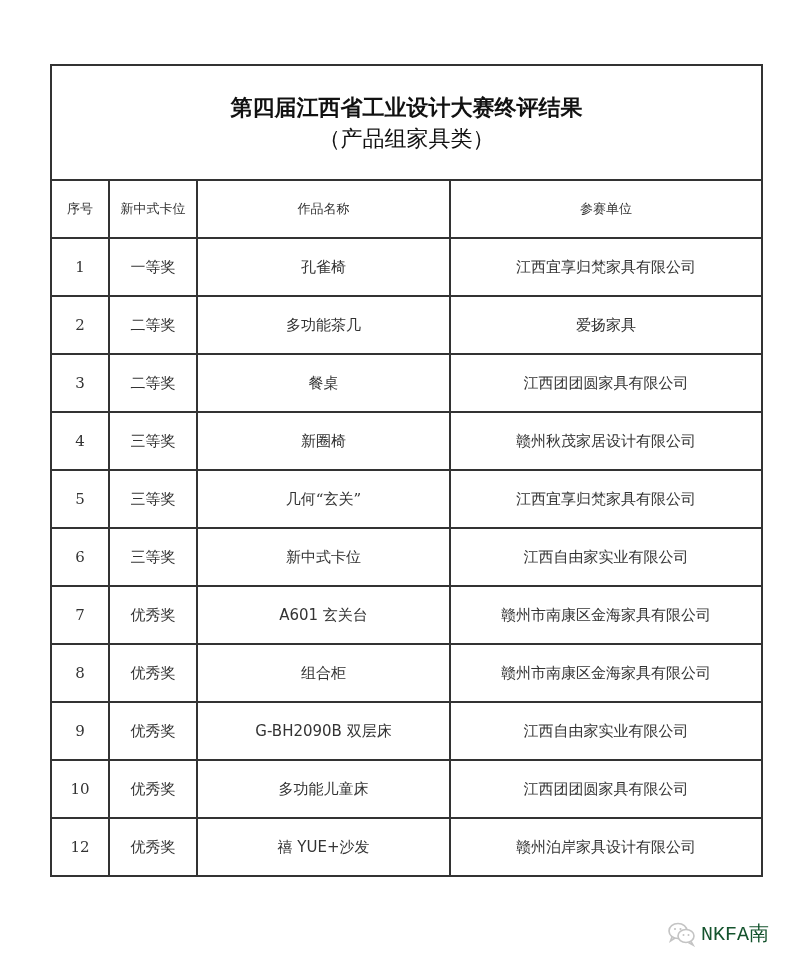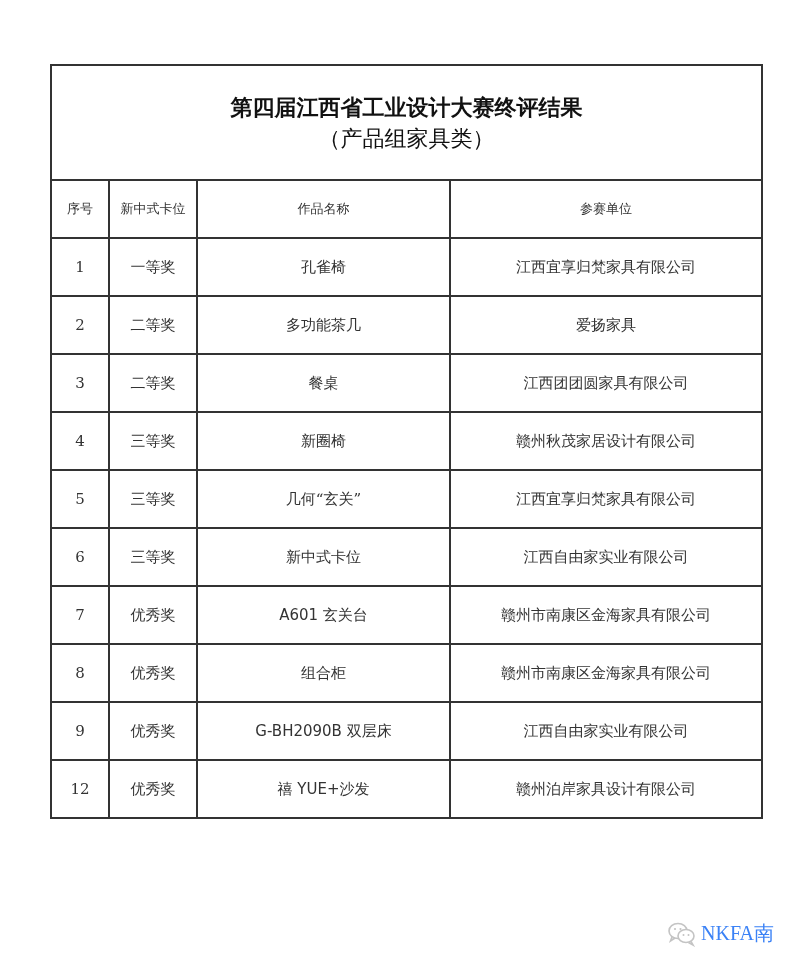--- a/index.html
+++ b/index.html
@@ -62,22 +62,22 @@
     .col-org { width: auto; }
     .work-latin {
       font-family: "DejaVu Sans", "Liberation Sans", sans-serif;
     }
     .watermark {
       position: absolute;
       left: 667px;
       top: 920px;
       display: flex;
       align-items: center;
-      color: #3b82f6;
-      font-family: Liberation Serif, serif;
+      color: #14532d;
+      font-family: Liberation Mono, monospace;
       font-size: 20px;
       white-space: nowrap;
     }
     .watermark svg {
       margin-right: 4px;
     }
   </style>
 </head>
 <body>
 
@@ -150,20 +150,26 @@
     <td>组合柜</td>
     <td>赣州市南康区金海家具有限公司</td>
   </tr>
   <tr class="data-row">
     <td>9</td>
     <td>优秀奖</td>
     <td class="work-latin">G-BH2090B 双层床</td>
     <td>江西自由家实业有限公司</td>
   </tr>
   <tr class="data-row">
+    <td>10</td>
+    <td>优秀奖</td>
+    <td>多功能儿童床</td>
+    <td>江西团团圆家具有限公司</td>
+  </tr>
+  <tr class="data-row">
     <td>12</td>
     <td>优秀奖</td>
     <td class="work-latin">禧 YUE+沙发</td>
     <td>赣州泊岸家具设计有限公司</td>
   </tr>
 </tbody>
   </table>
 
 <div class="watermark">
   <svg width="30" height="26" viewBox="0 0 30 26">

